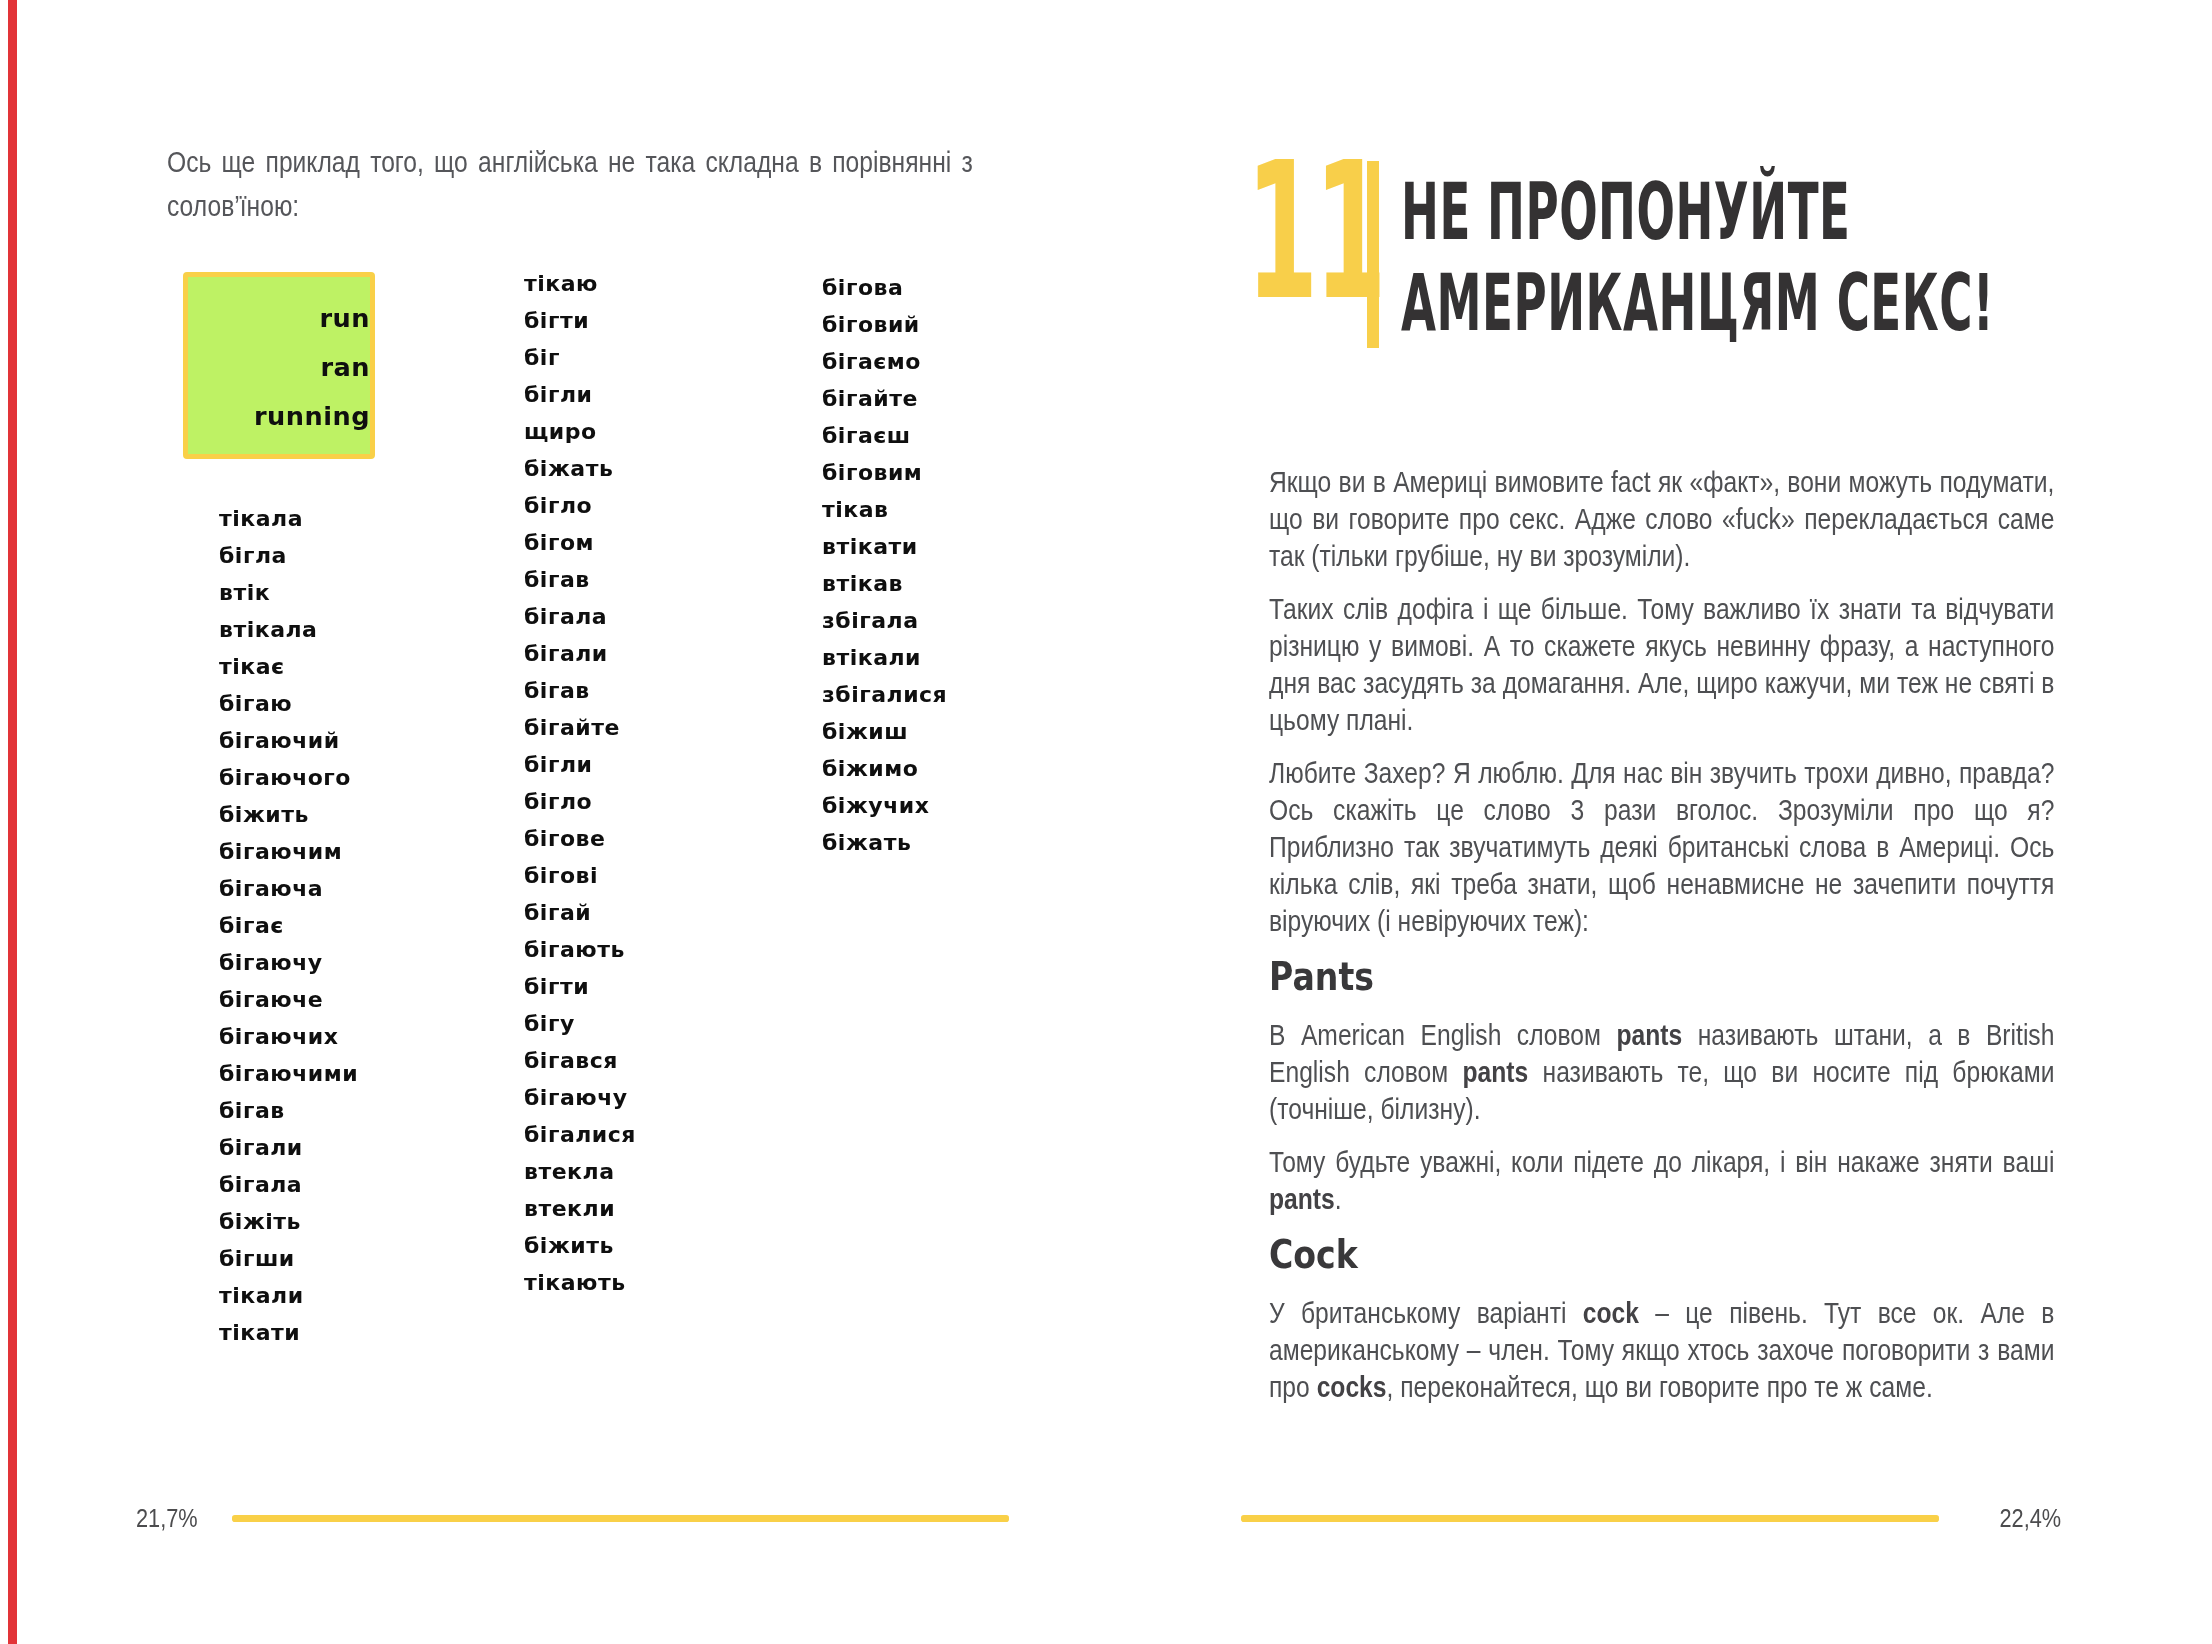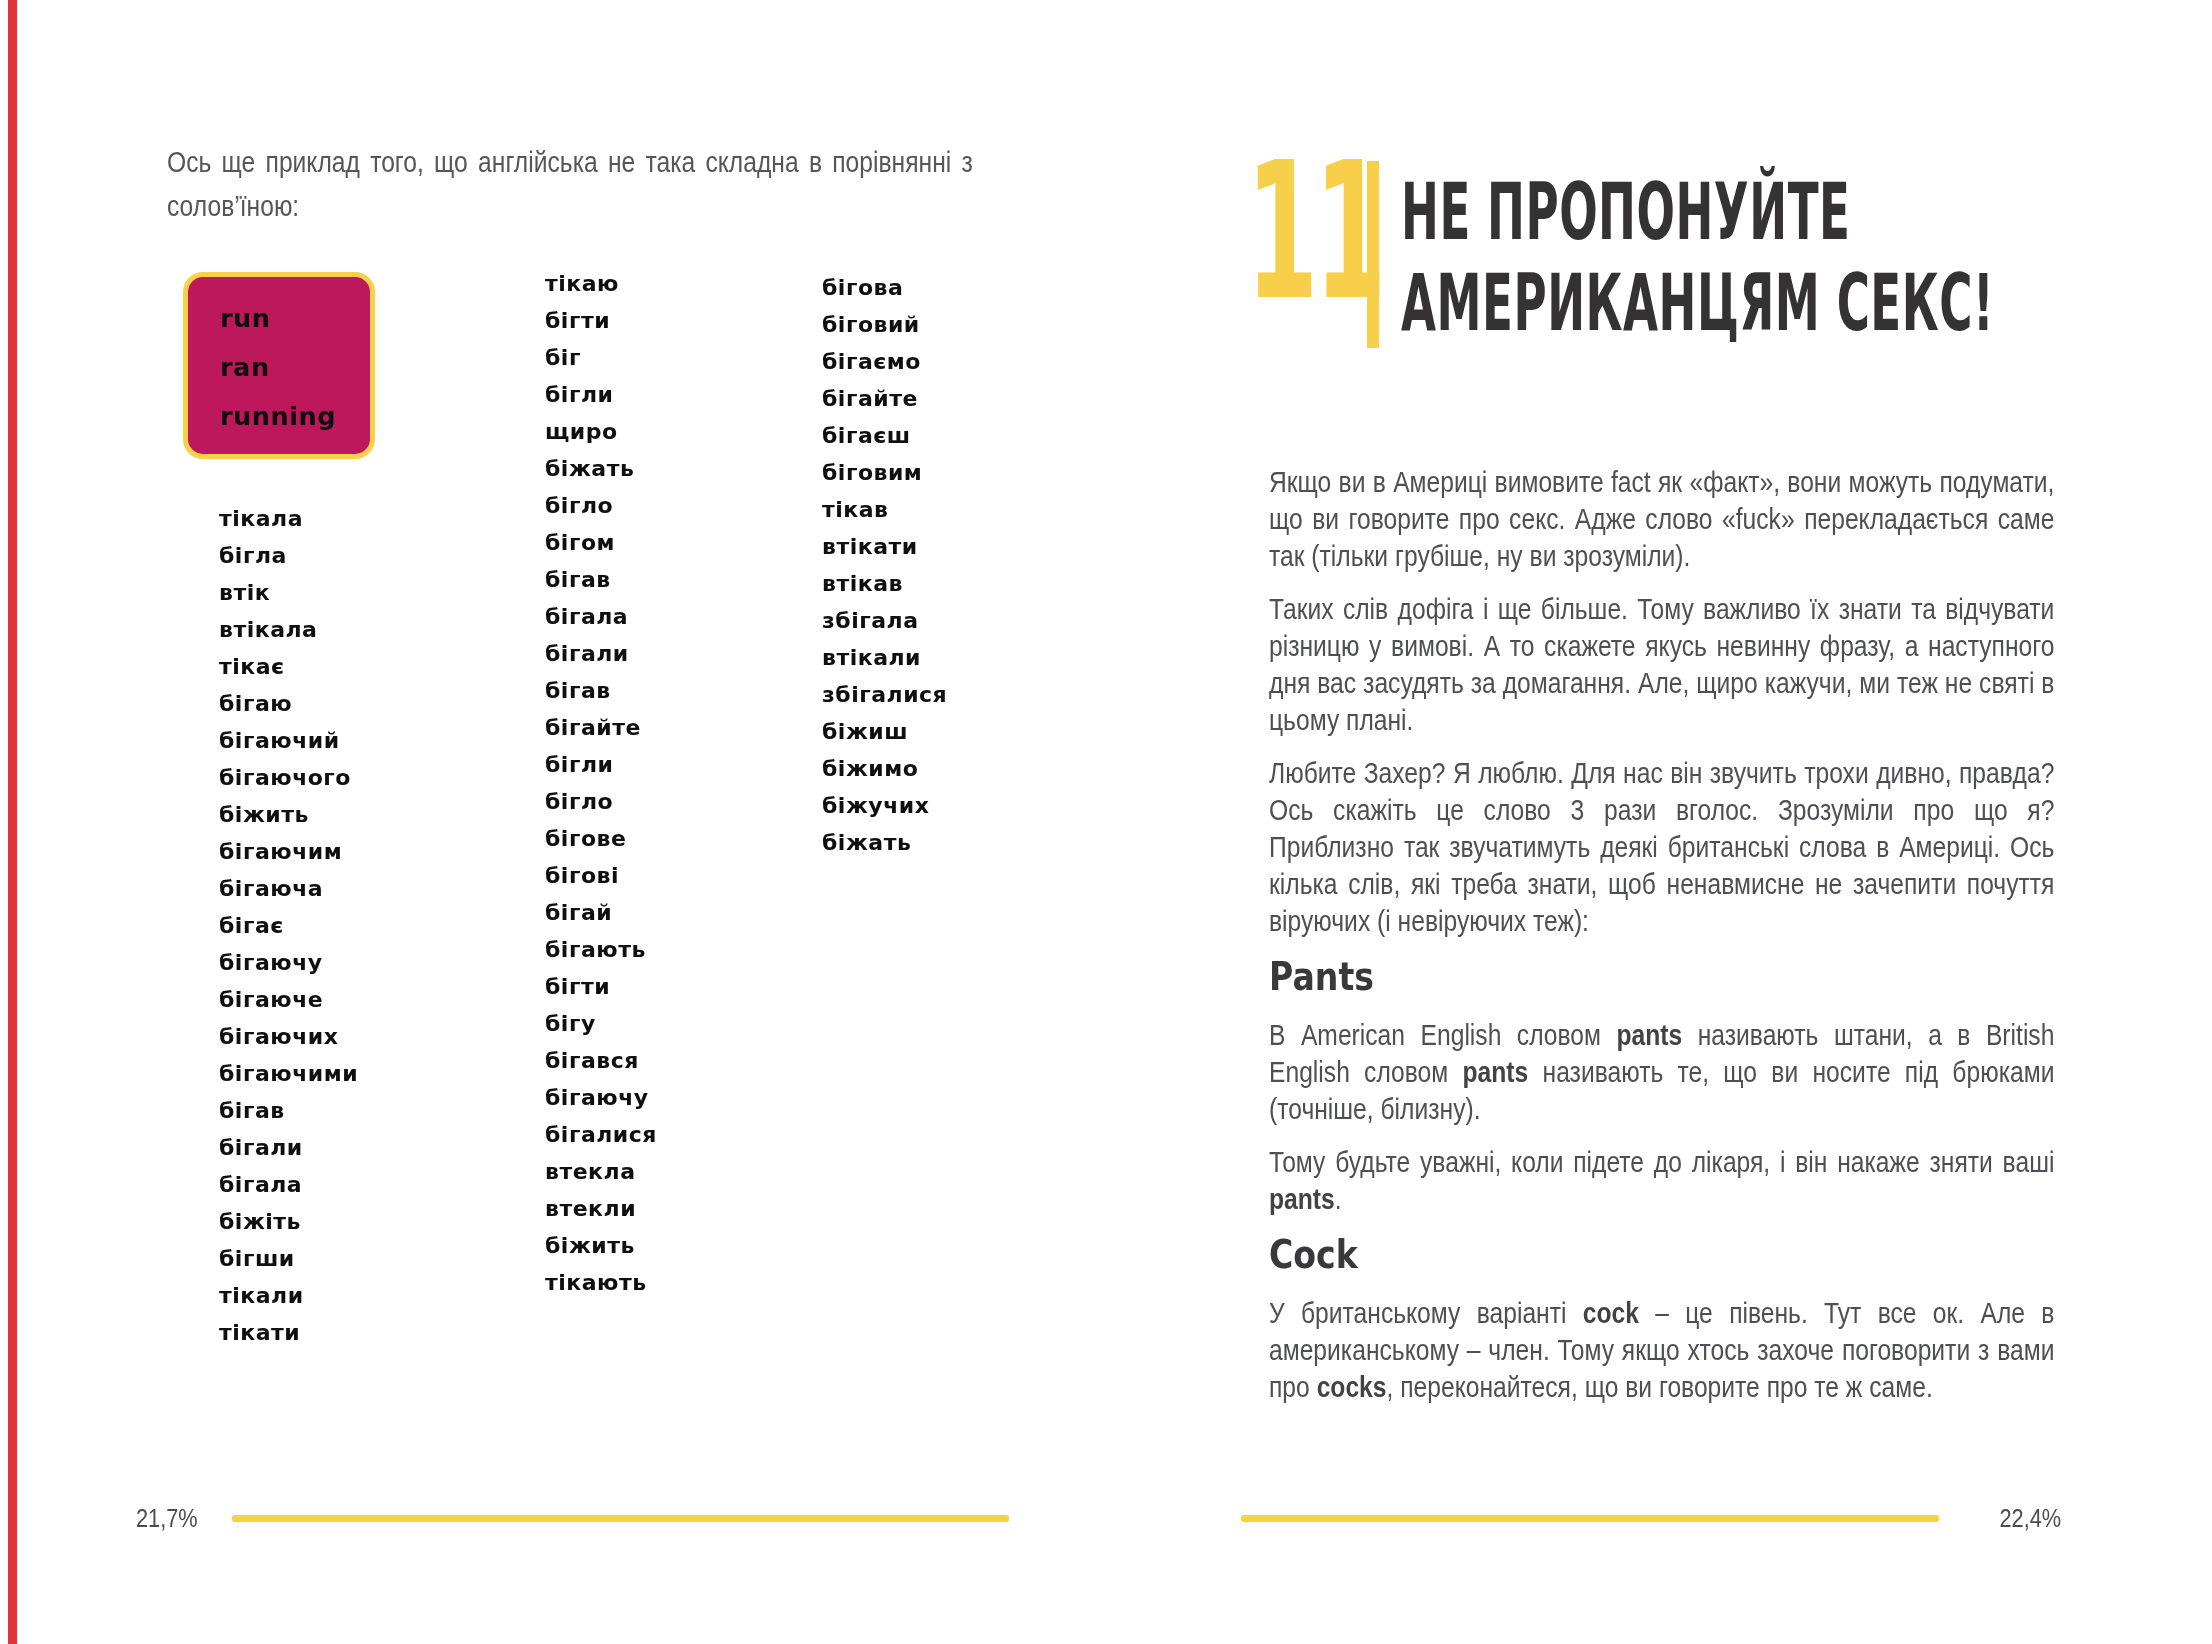--- a/index.html
+++ b/index.html
@@ -11,30 +11,30 @@
 
   
   .intro {
     position:absolute; left:159px; top:140px; width:948px; margin:0;
     transform:scaleX(0.85); transform-origin:left top;
     font-size:29px; line-height:44px; color:#55565a; text-align:justify;
   }
   .run-box {
     position:absolute; left:175px; top:272px; width:150px;
     padding:17px 0 13.2px 32px;
-    border:5.7px solid #f9d048; border-radius:20px; background:#be185d;
+    border:5.7px solid #f9d048; border-radius:4px; background:#bef264;text-align:right;
   }
   .word {
     font-family:"DejaVu Sans", sans-serif; font-weight:700;
     font-size:22px; line-height:37px; color:#0f0f0f; letter-spacing:0.5px;
   }
   .run-box .word { font-size:25.6px; line-height:49px; }
   .col { position:absolute; }
   .col1 { left:211px; top:500px; }
-  .col2 { left:537px; top:265px; }
+  .col2 { left:516px; top:265px; }
   .col3 { left:814px; top:269px; }
 
   
   .pfoot { position:absolute; display:flex; align-items:center; gap:21px; }
   .left-foot  { left:128px;  top:1503px; width:873px; }
   .right-foot { left:1233px; top:1503px; width:820px;gap:47px; }
   .pct {
     font-size:26.5px; color:#4c4c4e; white-space:nowrap;
     transform:scaleX(0.82); font-weight:400;
   }

